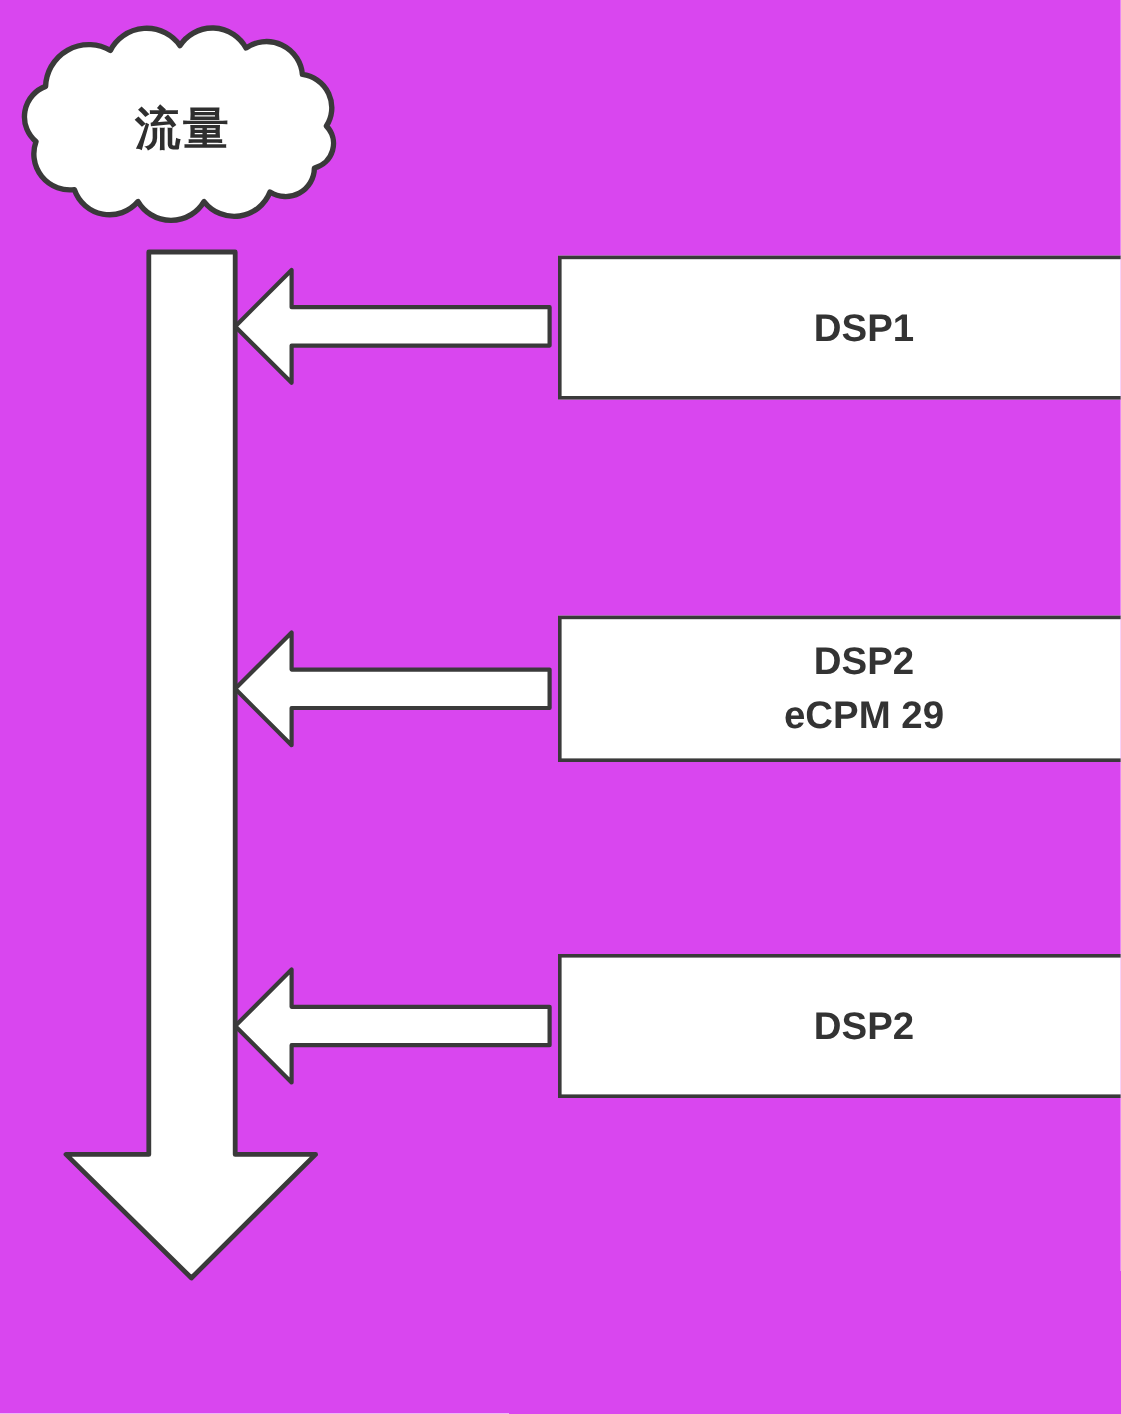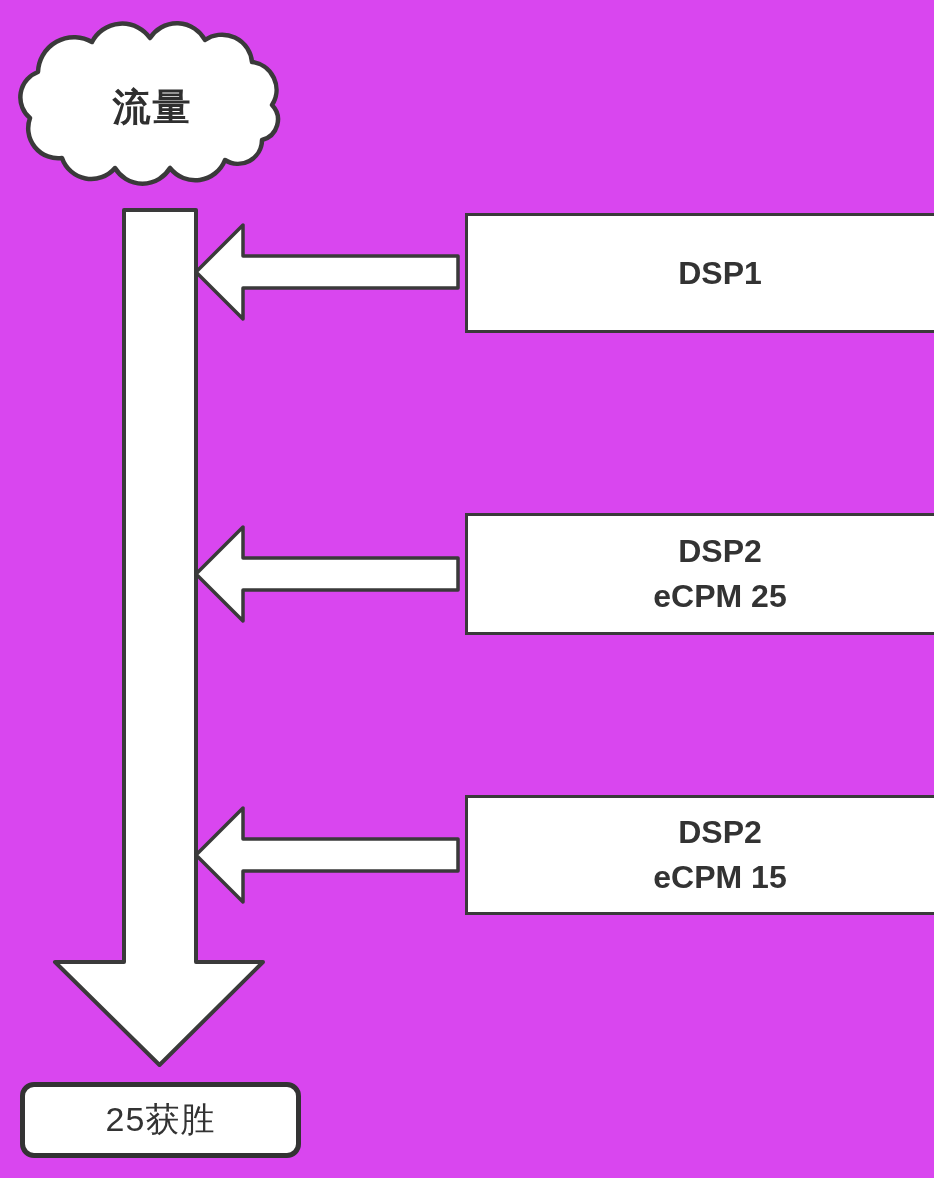--- a/index.html
+++ b/index.html
@@ -99,25 +99,21 @@
   </svg>
 
   <div class="cloud-label">流量</div>
 
   <div class="dsp-box dsp-box-1">
     <div>DSP1</div>
   </div>
 
   <div class="dsp-box dsp-box-2">
     <div>DSP2</div>
-    <div>eCPM 25</div>
+    <div>eCPM 29</div>
   </div>
 
   <div class="dsp-box dsp-box-3">
     <div>DSP2</div>
-    <div>eCPM 15</div>
   </div>
 
-  <div class="result-box">
-    <span>25获胜</span>
-  </div>
 
 </div>
 
 </body></html>

